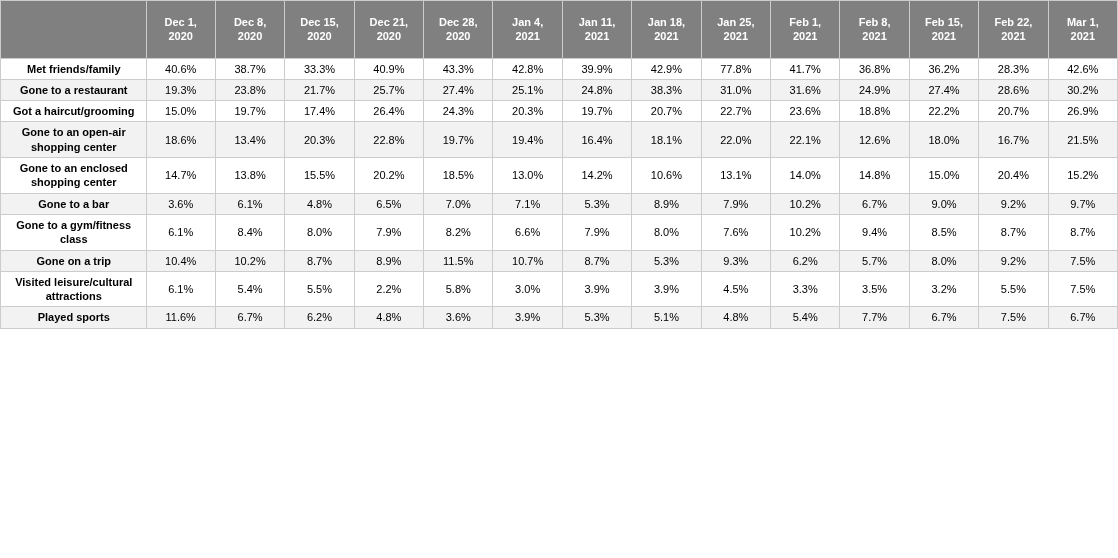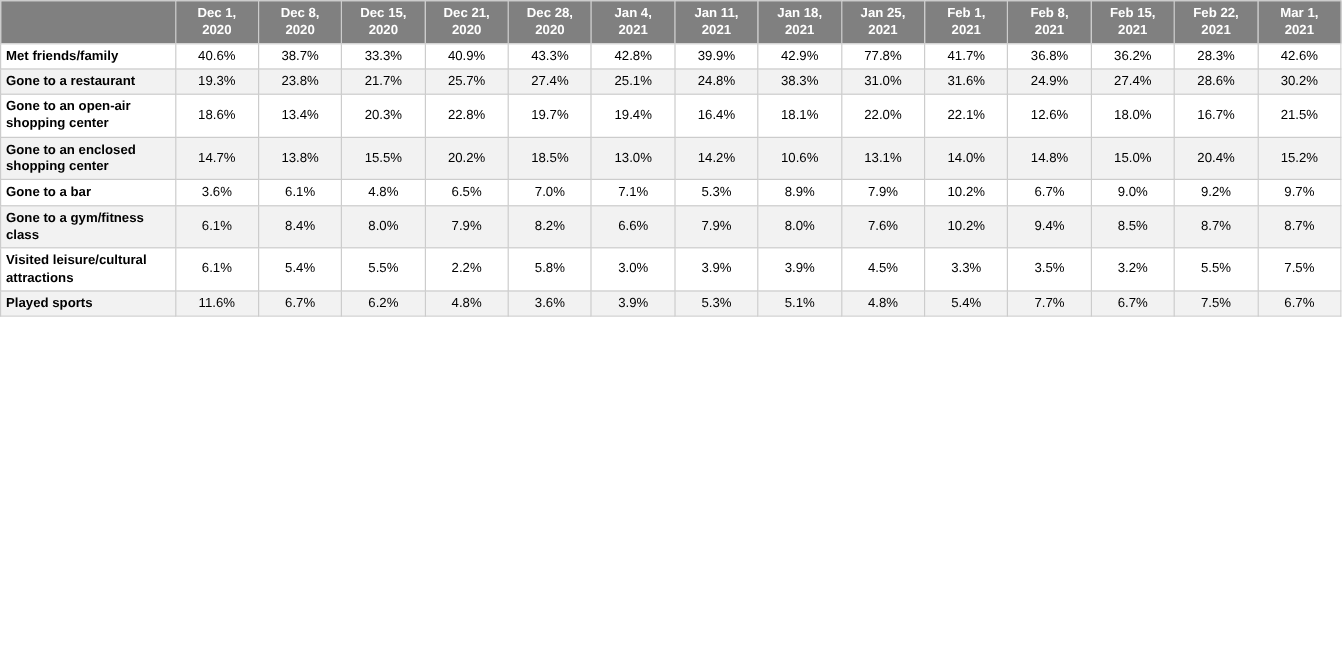--- a/index.html
+++ b/index.html
@@ -17,21 +17,21 @@
     table {
       border-collapse: collapse;
       width: 100%;
       table-layout: fixed;
     }
     thead th {
       background: #808080;
       color: #fff;
       font-weight: bold;
       text-align: center;
-      padding: 3px 2px;
+      padding: 14px 2px;
       border: 1px solid #ccc;
       vertical-align: middle;
       line-height: 1.3;
     }
     thead th.row-header {
       background: #808080;
       width: 130px;
     }
     tbody tr:nth-child(odd) {
       background: #fff;
@@ -40,21 +40,21 @@
       background: #f2f2f2;
     }
     tbody td {
       border: 1px solid #ccc;
       padding: 3px 3px;
       text-align: center;
       vertical-align: middle;
       line-height: 1.3;
     }
     tbody td.row-label {
-      text-align: left;
+      text-align: center;
       font-weight: bold;
       font-size: 11px;
       padding-left: 4px;
     }
     .col-data {
       width: 62px;
     }
   </style>
 </head>
 <body>
@@ -109,20 +109,37 @@
           <td>24.8%</td>
           <td>38.3%</td>
           <td>31.0%</td>
           <td>31.6%</td>
           <td>24.9%</td>
           <td>27.4%</td>
           <td>28.6%</td>
           <td>30.2%</td>
         </tr>
         <tr>
+          <td class="row-label">Got a haircut/grooming</td>
+          <td>15.0%</td>
+          <td>19.7%</td>
+          <td>17.4%</td>
+          <td>26.4%</td>
+          <td>24.3%</td>
+          <td>20.3%</td>
+          <td>19.7%</td>
+          <td>20.7%</td>
+          <td>22.7%</td>
+          <td>23.6%</td>
+          <td>18.8%</td>
+          <td>22.2%</td>
+          <td>20.7%</td>
+          <td>26.9%</td>
+        </tr>
+        <tr>
           <td class="row-label">Gone to an open-air shopping center</td>
           <td>18.6%</td>
           <td>13.4%</td>
           <td>20.3%</td>
           <td>22.8%</td>
           <td>19.7%</td>
           <td>19.4%</td>
           <td>16.4%</td>
           <td>18.1%</td>
           <td>22.0%</td>
@@ -177,20 +194,37 @@
           <td>7.9%</td>
           <td>8.0%</td>
           <td>7.6%</td>
           <td>10.2%</td>
           <td>9.4%</td>
           <td>8.5%</td>
           <td>8.7%</td>
           <td>8.7%</td>
         </tr>
         <tr>
+          <td class="row-label">Gone on a trip</td>
+          <td>10.4%</td>
+          <td>10.2%</td>
+          <td>8.7%</td>
+          <td>8.9%</td>
+          <td>11.5%</td>
+          <td>10.7%</td>
+          <td>8.7%</td>
+          <td>5.3%</td>
+          <td>9.3%</td>
+          <td>6.2%</td>
+          <td>5.7%</td>
+          <td>8.0%</td>
+          <td>9.2%</td>
+          <td>7.5%</td>
+        </tr>
+        <tr>
           <td class="row-label">Visited leisure/cultural attractions</td>
           <td>6.1%</td>
           <td>5.4%</td>
           <td>5.5%</td>
           <td>2.2%</td>
           <td>5.8%</td>
           <td>3.0%</td>
           <td>3.9%</td>
           <td>3.9%</td>
           <td>4.5%</td>

